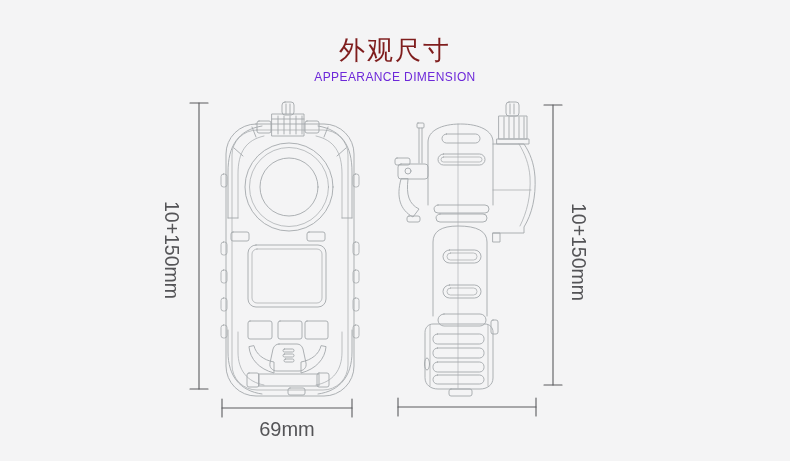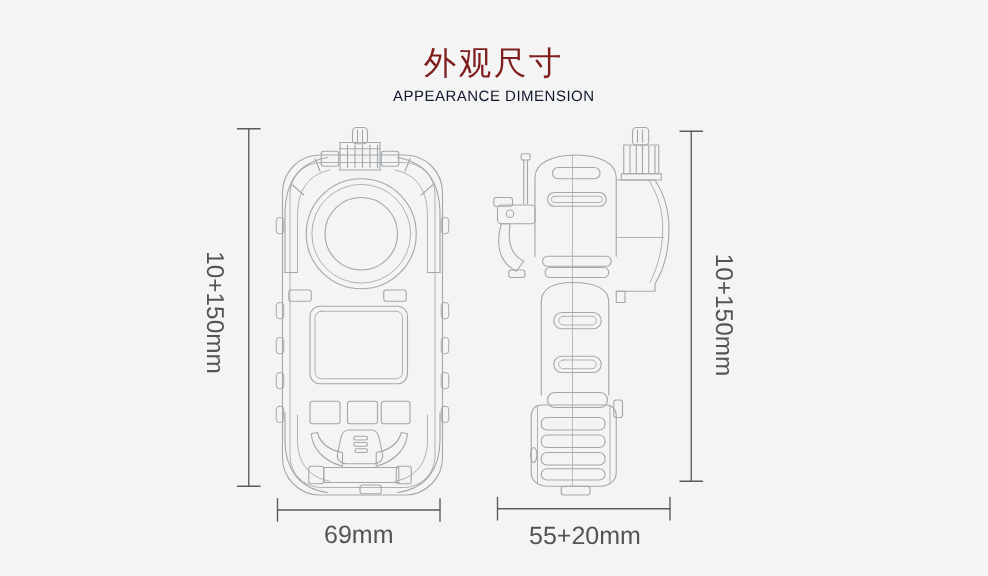--- a/index.html
+++ b/index.html
@@ -15,21 +15,21 @@
     text-align:center;
     font-size:26px;font-weight:400;
     letter-spacing:2px;
     color:#7f1d1d;
   }
   .subtitle{
     position:absolute;left:0;right:0;top:70px;
     text-align:center;
     font-size:12px;font-weight:400;
     letter-spacing:0.4px;
-    color:#0f172a;
+    color:#6d28d9;
   }
   .artwork{position:absolute;left:0;top:0;}
   .dim-label{
     position:absolute;
     color:#545457;
     white-space:nowrap;
     transform:translate(-50%,-50%);
   }
   .dim-label.vert{
     font-size:19.5px;
@@ -232,15 +232,14 @@
         <path d="M 398 407 L 536 407"></path>
         <path d="M 398 398 L 398 416"></path>
         <path d="M 536 398 L 536 416"></path>
       </g>
     </g>
   </svg>
 
   <div class="dim-label vert lbl-front-h">10+150mm</div>
   <div class="dim-label vert lbl-side-h">10+150mm</div>
   <div class="dim-label horiz lbl-front-w">69mm</div>
-  <div class="dim-label horiz lbl-side-w">55+20mm</div>
 
 </div>
 
 </body></html>

